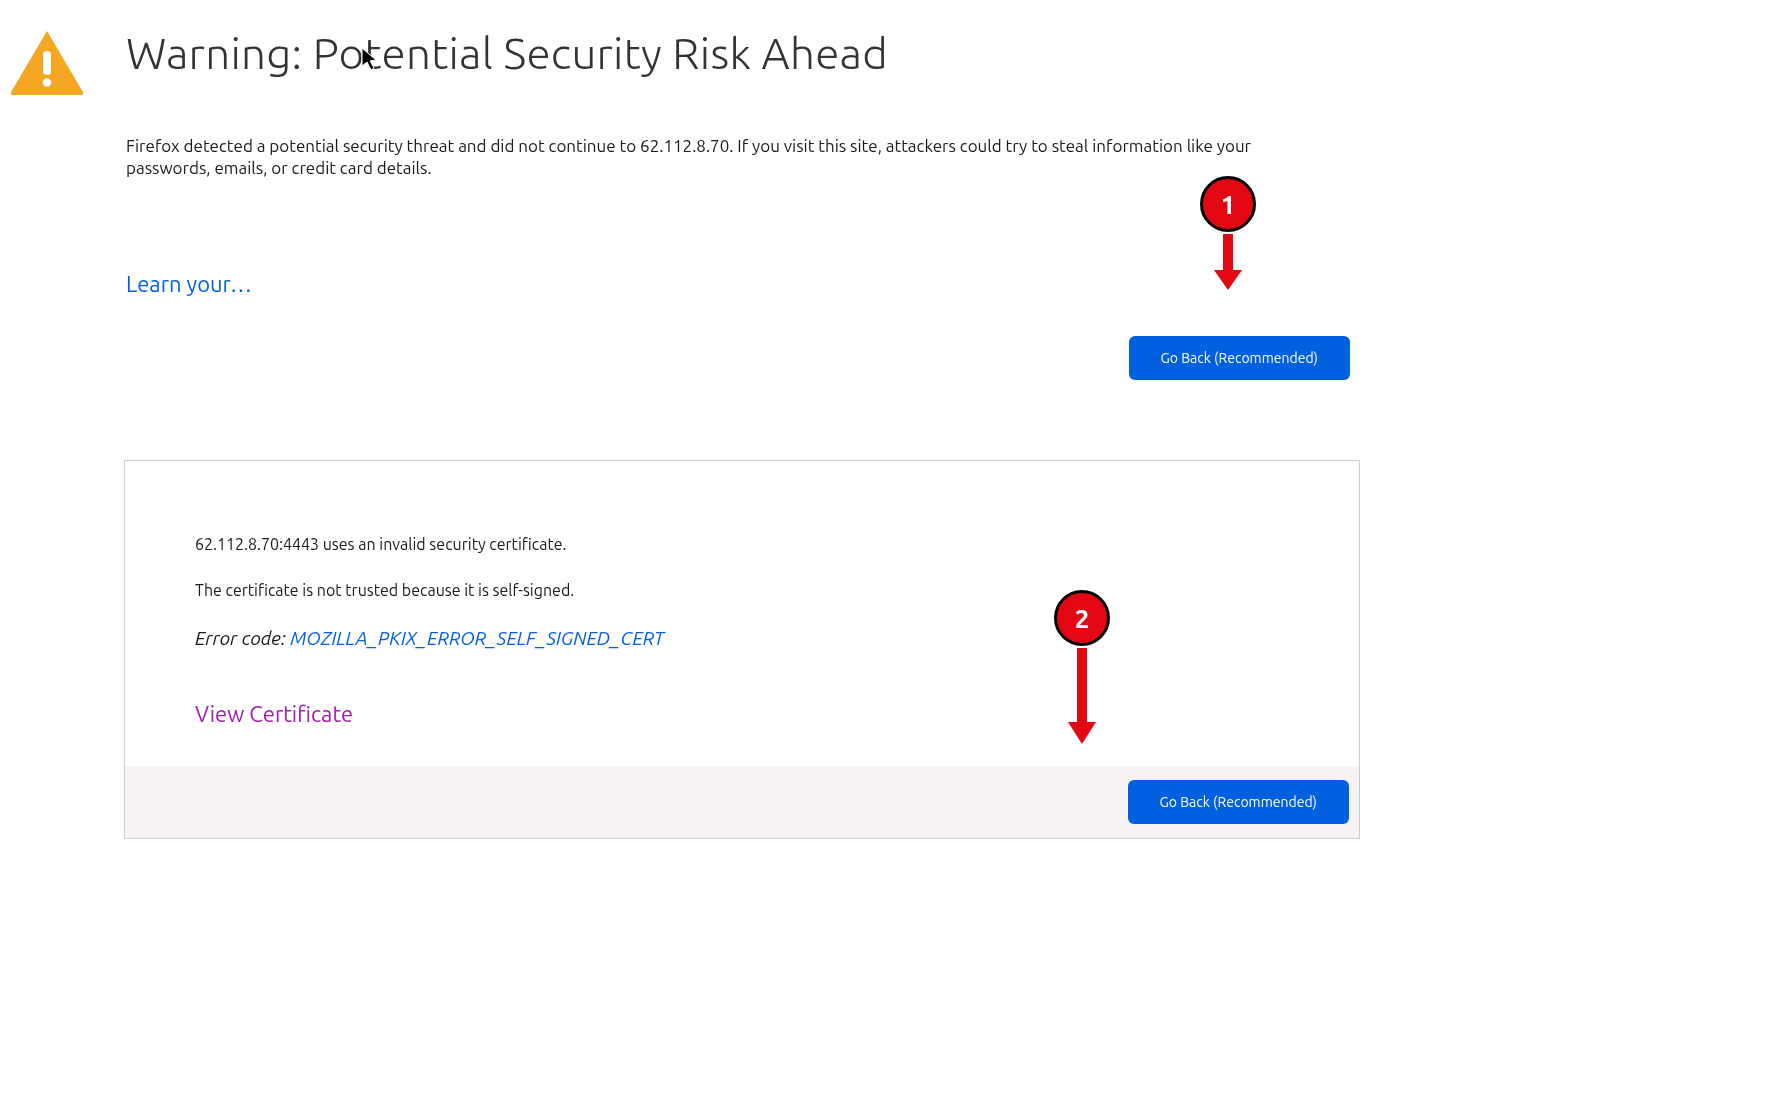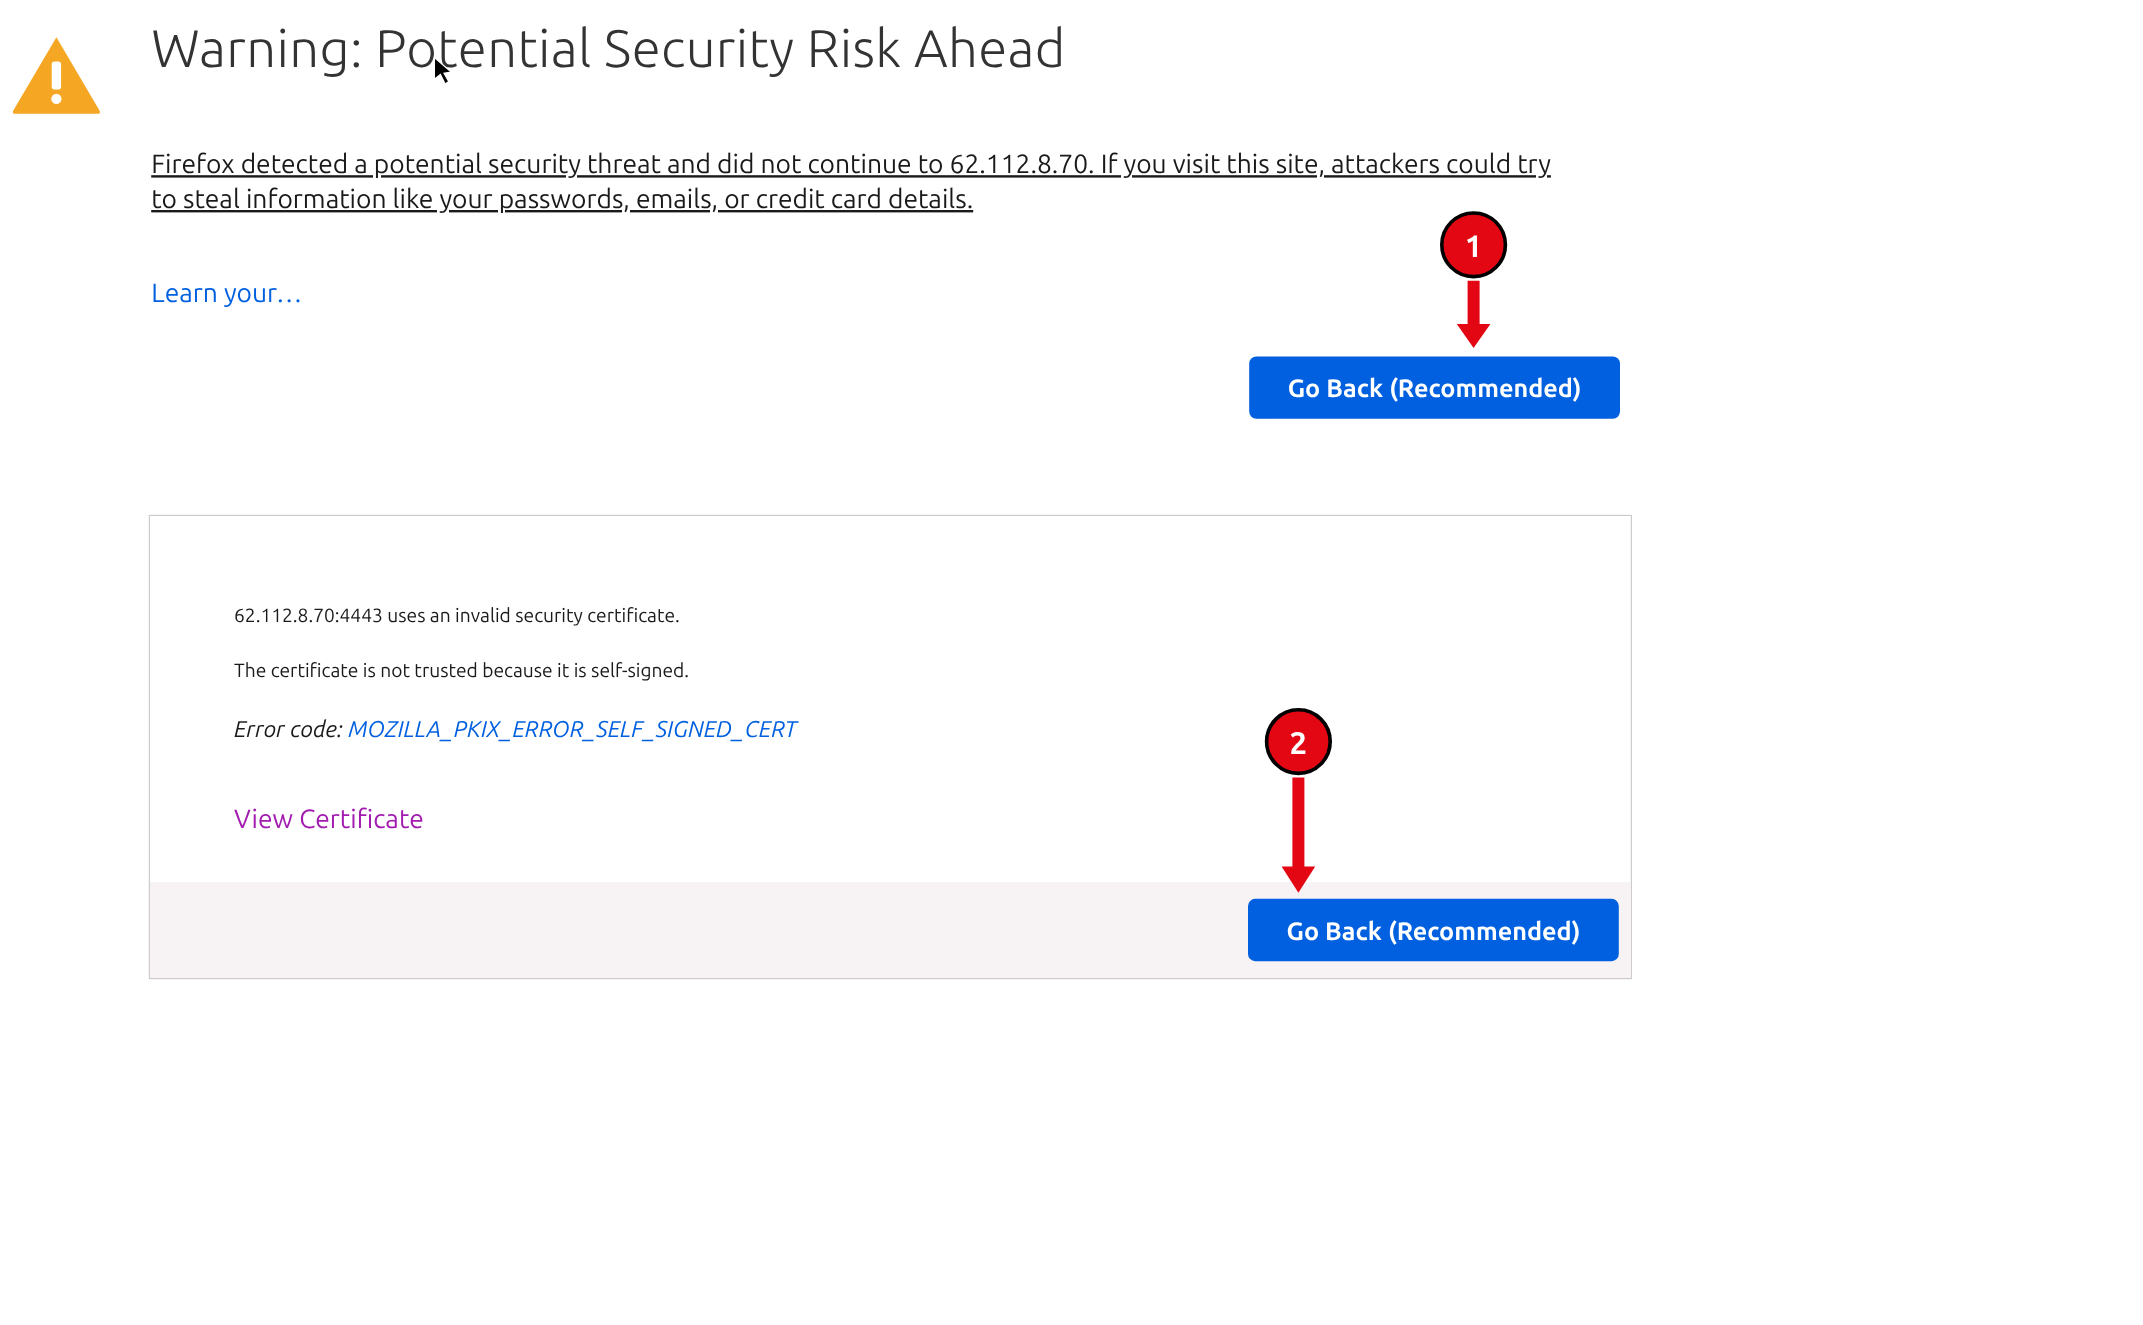--- a/index.html
+++ b/index.html
@@ -10,64 +10,63 @@
     body {
       font-family: -apple-system, BlinkMacSystemFont, "Segoe UI", Ubuntu, "Helvetica Neue", sans-serif;
       background: #ffffff;
       width: 1786px;
       height: 1104px;
       position: relative;
     }
     .container {
       position: relative;
       padding-left: 126px;
-      padding-top: 16px;
+      padding-top: 28px;
       width: 1360px;
     }
     .warning-icon {
       position: absolute;
       left: 8px;
       top: 28px;
       width: 78px;
       height: 70px;
     }
     .title {
       font-size: 44px;
       font-weight: 300;
       color: #333333;
       margin-bottom: 58px;
       letter-spacing: 0.3px;
     }
     .description {
-      font-size: 22px;
+      font-size: 17px;
       color: #1a1a1a;
       line-height: 1.3;
-      margin-bottom: 52px;
+      margin-bottom: 92px;
       max-width: 1170px;
-      text-decoration: underline;
     }
     .learn-more {
       color: #0060df;
       font-size: 22px;
       text-decoration: none;
       display: inline-block;
       margin-bottom: 40px;
       cursor: pointer;
     }
     .button-row {
       display: flex;
       justify-content: flex-end;
       gap: 14px;
       margin-bottom: 80px;
       padding-right: 10px;
     }
     .btn {
       padding: 14px 32px;
-      font-size: 21px;
-      font-weight: 700;
+      font-size: 14px;
+      font-weight: 400;
       border: none;
       border-radius: 6px;
       cursor: pointer;
       font-family: inherit;
     }
     .btn-primary {
       background: #0060df;
       color: #ffffff;
     }
     .btn-secondary {

